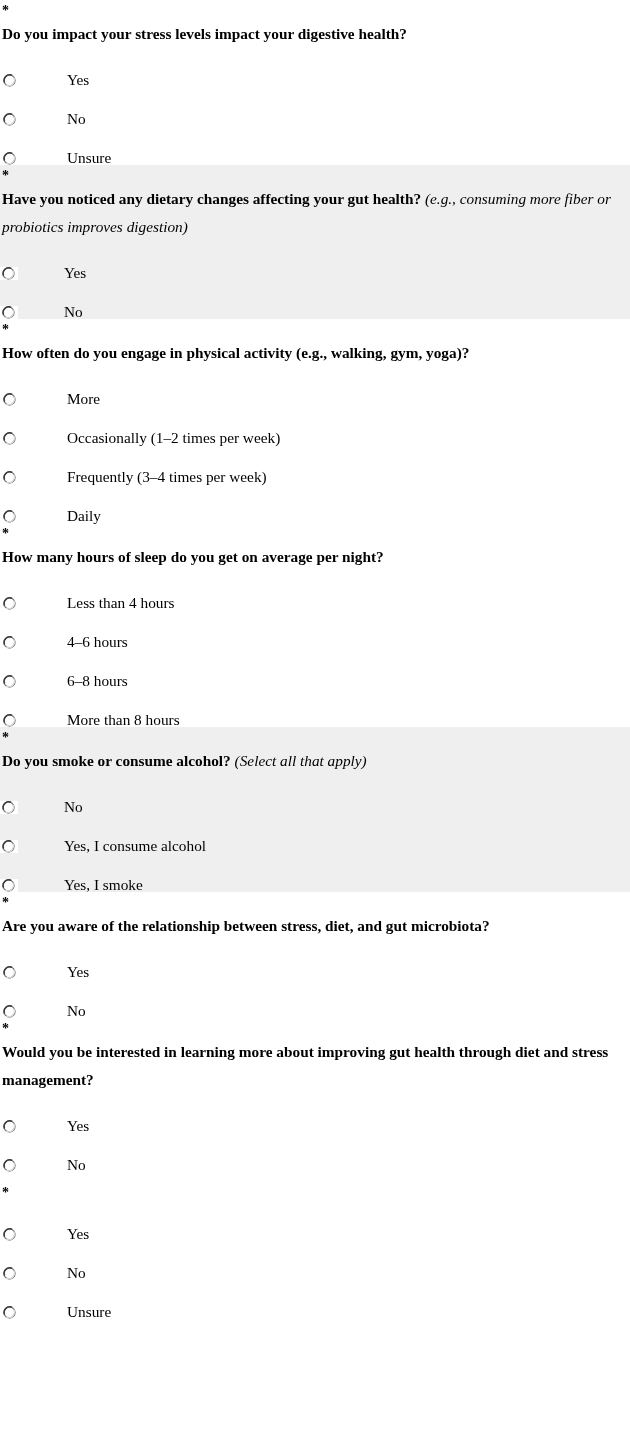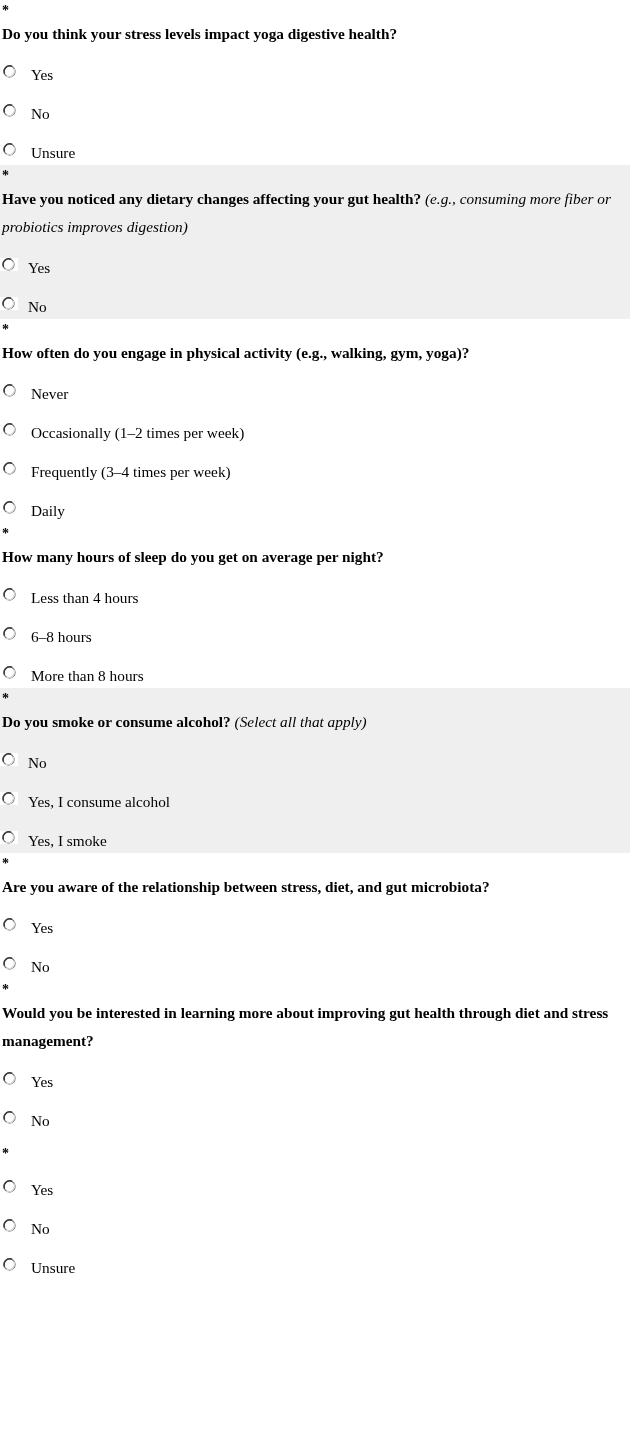--- a/index.html
+++ b/index.html
@@ -55,23 +55,24 @@
   .qtitle.indented {
     padding-left: 12px;
   }
 
   
   .options {
     padding: 0;
   }
   .opt {
     display: flex;
-    align-items: center;
+    align-items: flex-end;
     height: 39px;
     padding: 0;
+    gap: 36px;
   }
 
   .radio {
     width: 13px;
     height: 13px;
     margin: 8px 0 0 3px;
     flex: 0 0 13px;
     position: relative;
     box-sizing: border-box;
   }
@@ -97,21 +98,21 @@
   .shaded .optlabel { padding-left: 10px; }
 
   .spacer-sm { height: 10px; }
 </style>
 </head>
 <body>
 
 <div class="form">
     <div class="qblock">
       <div class="req">*</div>
-      <div class="qtitle"><span>Do you think your stress levels impact yoga digestive health?</span></div>
+      <div class="qtitle"><span>Do you impact your stress levels impact your digestive health?</span></div>
       <div class="options">
         <div class="opt">
           <span class="radio">
             <svg width="13" height="13" viewBox="0 0 13 13" xmlns="http://www.w3.org/2000/svg">
               <circle cx="6.5" cy="6.5" r="5.6" fill="#ffffff" stroke="#6e6e6e" stroke-width="1.1"></circle>
               <path d="M 1.6 8.6 A 5.6 5.6 0 0 1 9.2 1.4" fill="none" stroke="#3a3a3a" stroke-width="1.5"></path>
               <path d="M 10.8 3.6 A 5.6 5.6 0 0 1 3.4 11.2" fill="none" stroke="#d8d8d8" stroke-width="1.3"></path>
             </svg>
           </span>
           <span class="optlabel">Yes</span>
@@ -169,21 +170,21 @@
       <div class="qtitle"><span>How often do you engage in physical activity (e.g., walking, gym, yoga)?</span></div>
       <div class="options">
         <div class="opt">
           <span class="radio">
             <svg width="13" height="13" viewBox="0 0 13 13" xmlns="http://www.w3.org/2000/svg">
               <circle cx="6.5" cy="6.5" r="5.6" fill="#ffffff" stroke="#6e6e6e" stroke-width="1.1"></circle>
               <path d="M 1.6 8.6 A 5.6 5.6 0 0 1 9.2 1.4" fill="none" stroke="#3a3a3a" stroke-width="1.5"></path>
               <path d="M 10.8 3.6 A 5.6 5.6 0 0 1 3.4 11.2" fill="none" stroke="#d8d8d8" stroke-width="1.3"></path>
             </svg>
           </span>
-          <span class="optlabel">Never</span>
+          <span class="optlabel">More</span>
         </div>
         <div class="opt">
           <span class="radio">
             <svg width="13" height="13" viewBox="0 0 13 13" xmlns="http://www.w3.org/2000/svg">
               <circle cx="6.5" cy="6.5" r="5.6" fill="#ffffff" stroke="#6e6e6e" stroke-width="1.1"></circle>
               <path d="M 1.6 8.6 A 5.6 5.6 0 0 1 9.2 1.4" fill="none" stroke="#3a3a3a" stroke-width="1.5"></path>
               <path d="M 10.8 3.6 A 5.6 5.6 0 0 1 3.4 11.2" fill="none" stroke="#d8d8d8" stroke-width="1.3"></path>
             </svg>
           </span>
           <span class="optlabel">Occasionally (1–2 times per week)</span>
@@ -225,20 +226,30 @@
           <span class="optlabel">Less than 4 hours</span>
         </div>
         <div class="opt">
           <span class="radio">
             <svg width="13" height="13" viewBox="0 0 13 13" xmlns="http://www.w3.org/2000/svg">
               <circle cx="6.5" cy="6.5" r="5.6" fill="#ffffff" stroke="#6e6e6e" stroke-width="1.1"></circle>
               <path d="M 1.6 8.6 A 5.6 5.6 0 0 1 9.2 1.4" fill="none" stroke="#3a3a3a" stroke-width="1.5"></path>
               <path d="M 10.8 3.6 A 5.6 5.6 0 0 1 3.4 11.2" fill="none" stroke="#d8d8d8" stroke-width="1.3"></path>
             </svg>
           </span>
+          <span class="optlabel">4–6 hours</span>
+        </div>
+        <div class="opt">
+          <span class="radio">
+            <svg width="13" height="13" viewBox="0 0 13 13" xmlns="http://www.w3.org/2000/svg">
+              <circle cx="6.5" cy="6.5" r="5.6" fill="#ffffff" stroke="#6e6e6e" stroke-width="1.1"></circle>
+              <path d="M 1.6 8.6 A 5.6 5.6 0 0 1 9.2 1.4" fill="none" stroke="#3a3a3a" stroke-width="1.5"></path>
+              <path d="M 10.8 3.6 A 5.6 5.6 0 0 1 3.4 11.2" fill="none" stroke="#d8d8d8" stroke-width="1.3"></path>
+            </svg>
+          </span>
           <span class="optlabel">6–8 hours</span>
         </div>
         <div class="opt">
           <span class="radio">
             <svg width="13" height="13" viewBox="0 0 13 13" xmlns="http://www.w3.org/2000/svg">
               <circle cx="6.5" cy="6.5" r="5.6" fill="#ffffff" stroke="#6e6e6e" stroke-width="1.1"></circle>
               <path d="M 1.6 8.6 A 5.6 5.6 0 0 1 9.2 1.4" fill="none" stroke="#3a3a3a" stroke-width="1.5"></path>
               <path d="M 10.8 3.6 A 5.6 5.6 0 0 1 3.4 11.2" fill="none" stroke="#d8d8d8" stroke-width="1.3"></path>
             </svg>
           </span>

